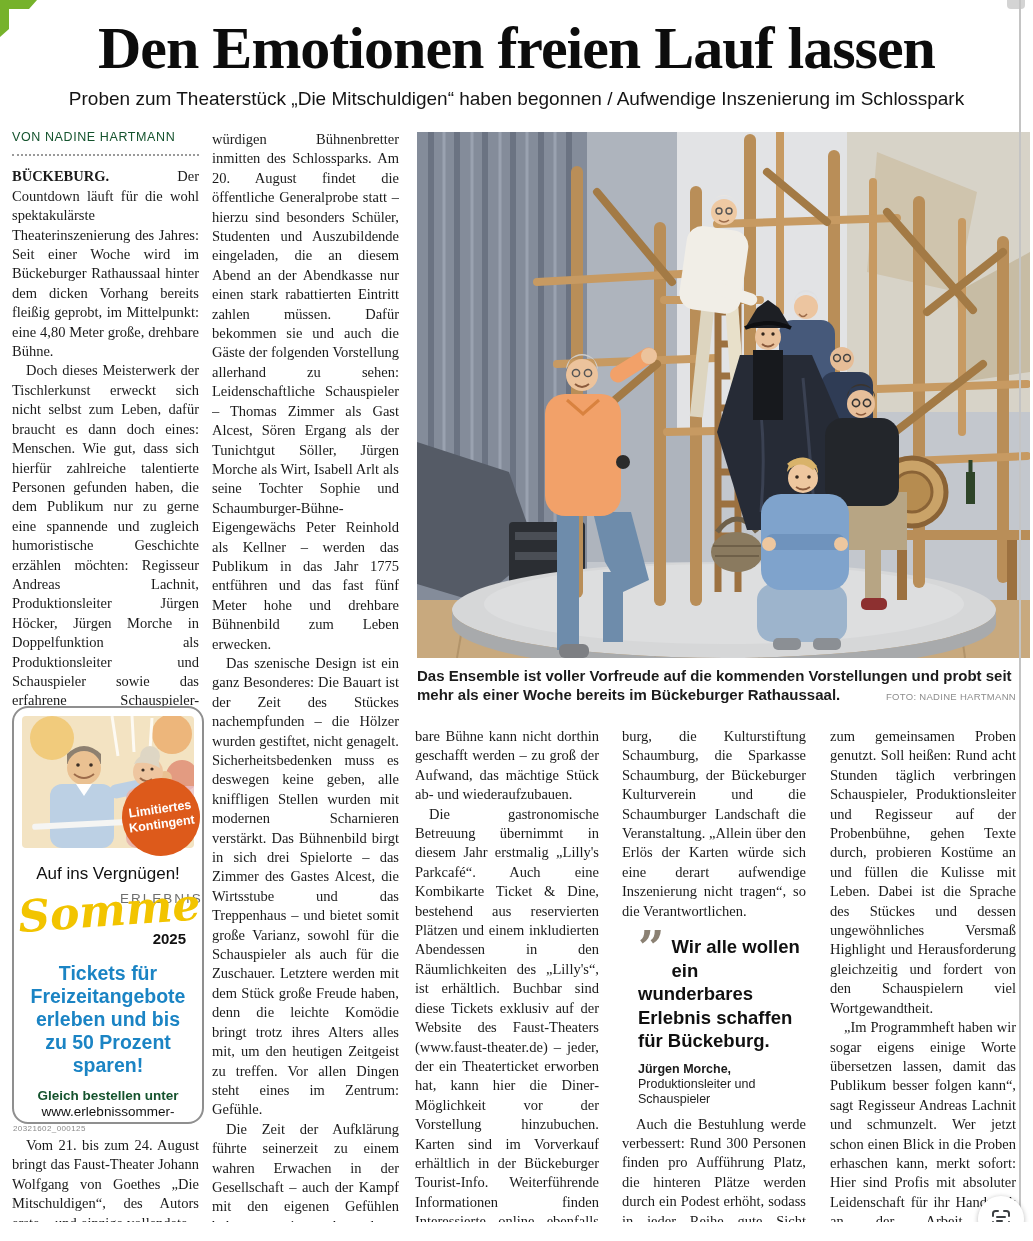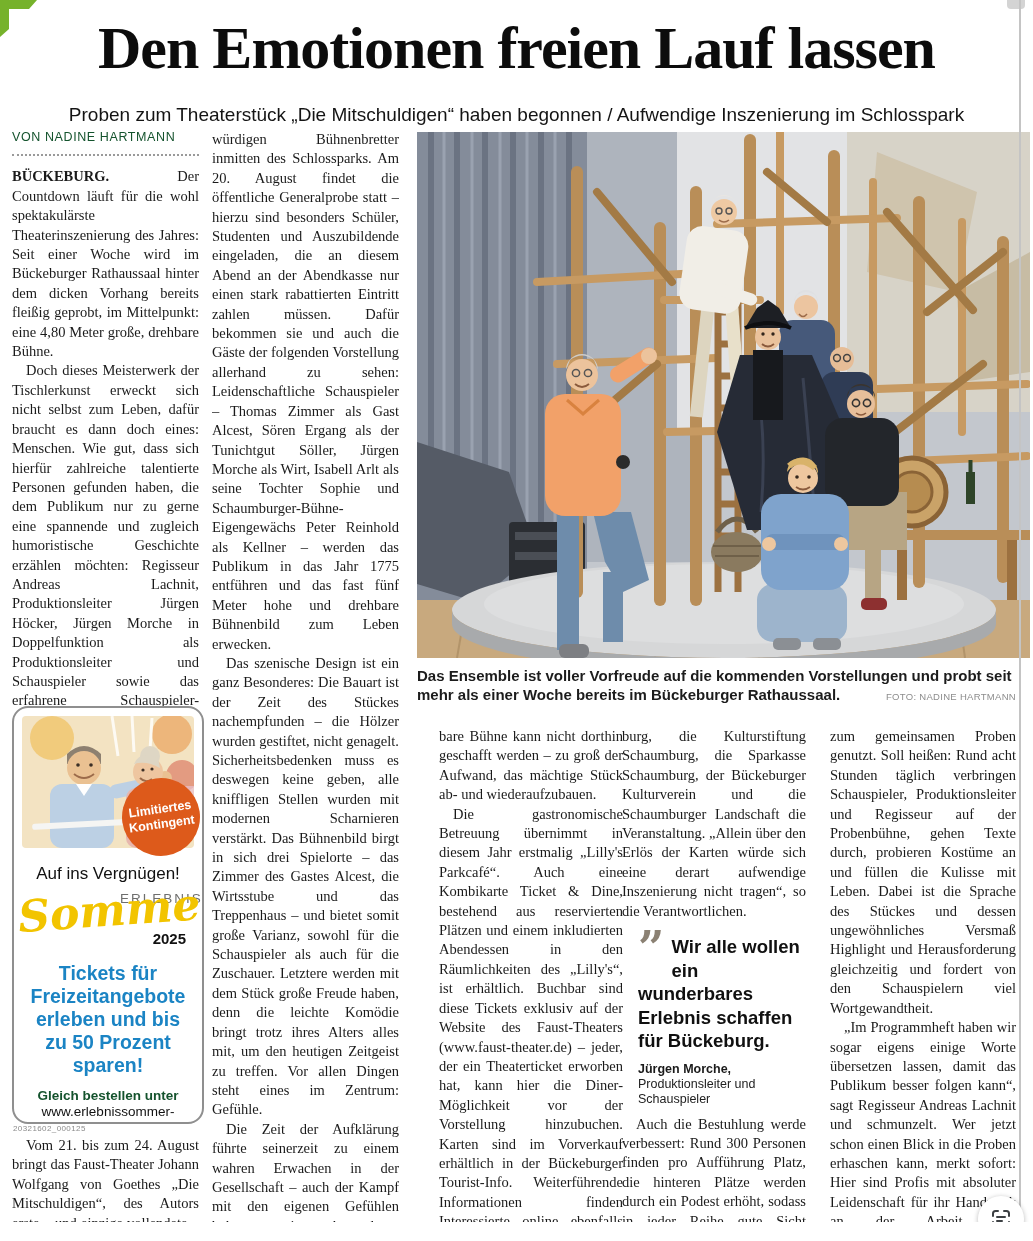--- a/index.html
+++ b/index.html
@@ -8,42 +8,42 @@
     font-family:"Liberation Serif", serif; color:#1a1a1a; overflow:hidden;
   }
   
   .headline {
     position:absolute; top:14px; left:0; width:100%; text-align:center;
     font-family:"Liberation Serif", serif; font-weight:700; font-size:60px;
     letter-spacing:-1px; color:#0c0c0c; margin:0;
   }
   .subhead {
     position:absolute; top:88px; left:0; width:100%; text-align:center;
-    font-family:"Liberation Sans", sans-serif; font-size:19px; color:#141414;margin-top:16px;
+    font-family:"Liberation Sans", sans-serif; font-size:19px; color:#141414;
   }
   .corner-mark { position:absolute; left:0; top:0; }
   .top-chip { position:absolute; right:8px; top:0; width:18px; height:9px;
     background:#d4d4d4; border-radius:0 0 4px 4px; }
   
   .col {
     position:absolute; text-align:justify; font-size:14.5px; line-height:19.4px;
     overflow:hidden; hyphens:auto; -webkit-hyphens:auto;
   }
   .col p { margin:0; }
   p.ind { text-indent:14px; }
   .lead-prefix { font-weight:700; }
   .byline {
     font-family:"Liberation Sans", sans-serif; font-size:12.5px; letter-spacing:.6px;
     color:#14532d; padding-bottom:7px; border-bottom:2px dotted #9a9a9a; margin-bottom:11px;
     text-align:left;
   }
   .col1  { left:12px;  top:128px; width:187px; height:578px; }
   .col1b { left:12px;  top:1136px; width:187px; height:105px; }
   .col2  { left:212px; top:130px; width:187px; height:1111px; }
-  .col3  { left:439px; top:727px; width:184px; height:514px; }
+  .col3  { left:415px; top:727px; width:184px; height:514px; }
   .col4  { left:622px; top:727px; width:184px; height:514px; }
   .col5  { left:830px; top:727px; width:186px; height:514px; }
   .edge-line { position:absolute; left:1019px; top:0; width:2px; height:1241px; background:#c4c4c4; }
   
   .photo-box { position:absolute; left:417px; top:132px; width:613px; height:526px; overflow:hidden; background:#c9ccd1; }
   .caption-box {
     position:absolute; left:417px; top:666px; width:601px; height:42px;
     font-family:"Liberation Sans", sans-serif; font-weight:700; font-size:15px;
     line-height:19px; color:#1c1c1c;
   }

